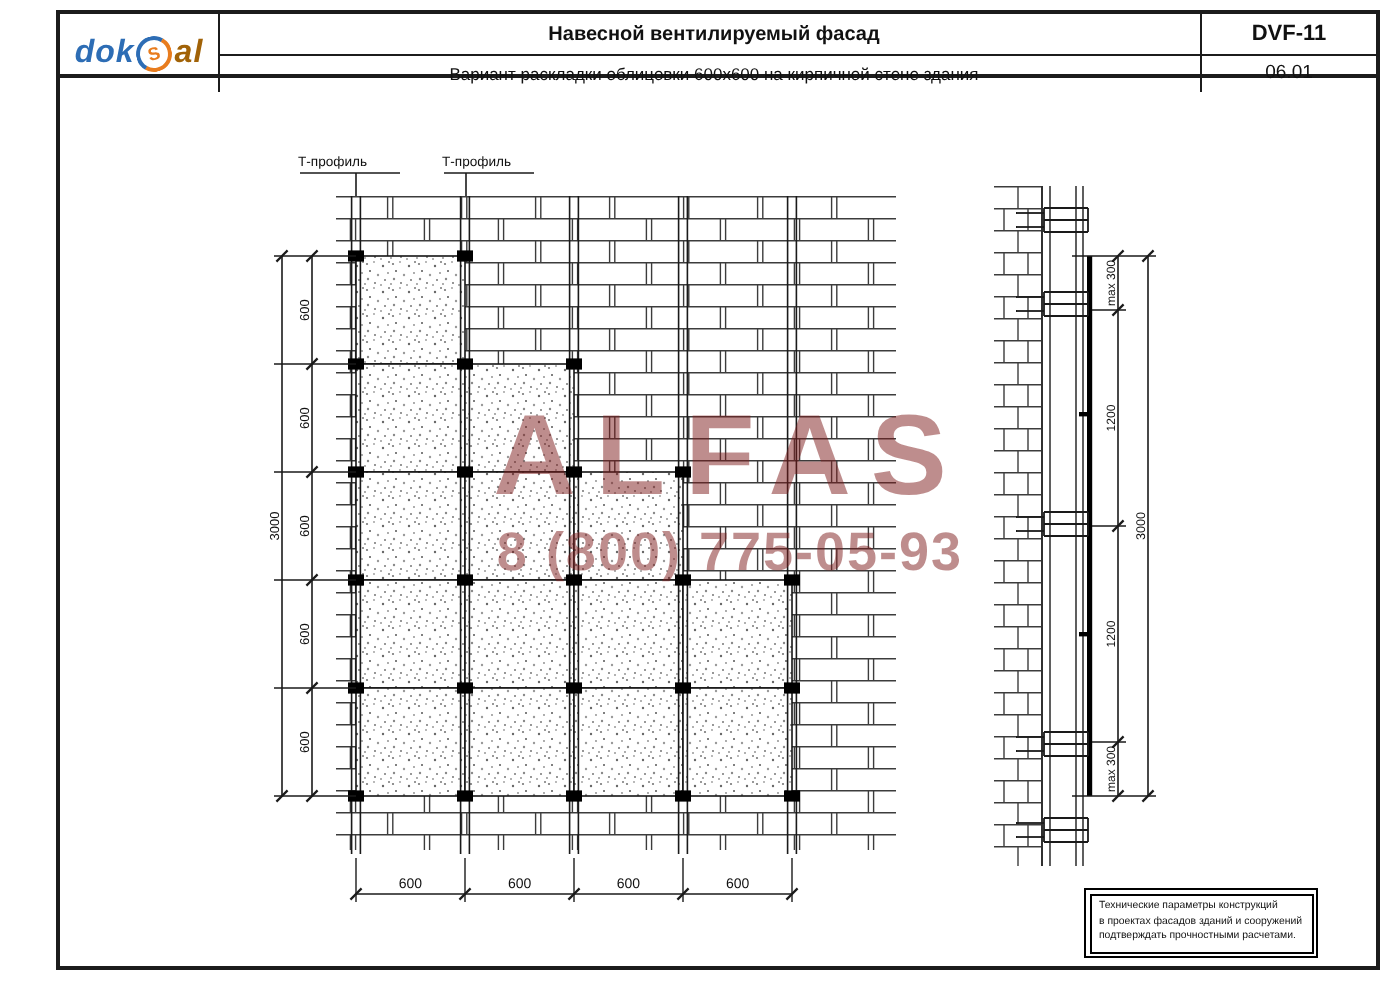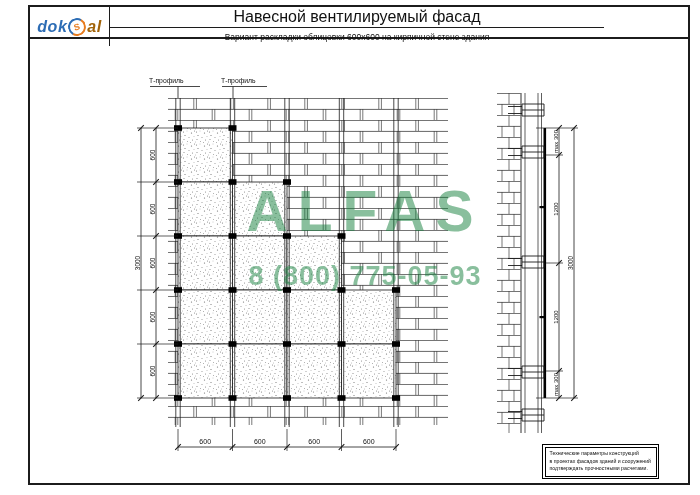--- a/index.html
+++ b/index.html
@@ -13,40 +13,40 @@
               border-bottom:2px solid #1c1c1c;box-sizing:border-box;}
   .cell{position:absolute;top:0;height:39px;box-sizing:border-box;}
   #cell-logo{left:0;width:80px;border-right:1.5px solid #1c1c1c;
              display:flex;align-items:center;justify-content:center;}
   #cell-main{left:80px;width:494px;}
   #cell-code{right:0;width:88px;border-left:1.5px solid #1c1c1c;}
   .row1{position:absolute;left:0;top:0;width:100%;height:21px;box-sizing:border-box;
         border-bottom:1.2px solid #1c1c1c;display:flex;align-items:center;justify-content:center;}
   .row2{position:absolute;left:0;top:21px;width:100%;height:17px;
         display:flex;align-items:center;justify-content:center;}
-  .title-main{font-size:16px;font-weight:normal;}
+  .title-main{font-size:10px;font-weight:bold;}
   .title-sub{font-size:8.5px;text-align:center;}
   .code-main{font-size:11px;font-weight:bold;}
   .code-sub{font-size:9.5px;}
   
   .logo{display:flex;align-items:center;font-style:italic;font-weight:bold;font-size:16px;}
   .logo-dok{color:#2d6db5;letter-spacing:0.5px;}
   .logo-al{color:#a16207;letter-spacing:0.5px;}
   .logo-s{display:inline-flex;align-items:center;justify-content:center;
           width:14px;height:14px;margin:0 1px;border-radius:50%;
           border:2px solid #e87c1e;border-top-color:#2d6db5;border-left-color:#2d6db5;
           font-size:9px;font-style:normal;color:#e87c1e;transform:rotate(-15deg);}
   
   #drawing{position:absolute;left:0;top:0;}
   #drawing text{font-family:"Liberation Sans",sans-serif;fill:#111;}
   
-  #watermark{position:absolute;left:170px;top:183px;width:390px;text-align:center;
-             color:#15803d;opacity:0.5;pointer-events:none;line-height:1;}
+  #watermark{position:absolute;left:170px;top:200px;width:390px;text-align:center;
+             color:#7f1d1d;opacity:0.5;pointer-events:none;line-height:1;}
   #wm-name{font-size:57px;font-weight:bold;letter-spacing:10px;}
-  #wm-phone{font-size:27px;font-weight:bold;letter-spacing:1px;margin-top:23px;}
+  #wm-phone{font-size:27px;font-weight:bold;letter-spacing:1px;margin-top:6px;}
   
   #notebox{position:absolute;left:542px;top:444px;width:117px;height:35px;
            border:1px solid #000;box-sizing:border-box;background:#fff;}
   #notebox-inner{position:absolute;left:1.5px;top:1.5px;right:1.5px;bottom:1.5px;
                  border:1.5px solid #000;box-sizing:border-box;
                  display:flex;flex-direction:column;justify-content:center;
                  padding-left:4px;font-size:5.2px;line-height:1.5;}
 </style>
 </head>
 <body>
@@ -61,20 +61,28 @@
             <span class="logo-s">S</span>
             <span class="logo-al">al</span>
         </span>
       </div>
       <div class="cell" id="cell-main">
         <div class="row1">
             <span class="title-main">Навесной вентилируемый фасад</span>
           </div>
         <div class="row2">
             <span class="title-sub">Вариант раскладки облицовки 600x600 на кирпичной стене здания</span>
+          </div>
+      </div>
+      <div class="cell" id="cell-code">
+        <div class="row1">
+            <span class="code-main">DVF-11</span>
+          </div>
+        <div class="row2">
+            <span class="code-sub">06.01</span>
           </div>
       </div>
     </div>
   </div>
 
   <svg id="drawing" width="700" height="495" viewBox="0 0 700 495">
     <defs>
       <pattern id="brick" width="74" height="22" patternUnits="userSpaceOnUse" patternTransform="translate(0,10)">
         <rect width="74" height="22" fill="#ffffff"></rect>
         <path d="M0,0.4 H74 M0,11.4 H74" stroke="#3c3c3c" stroke-width="0.8"></path>

